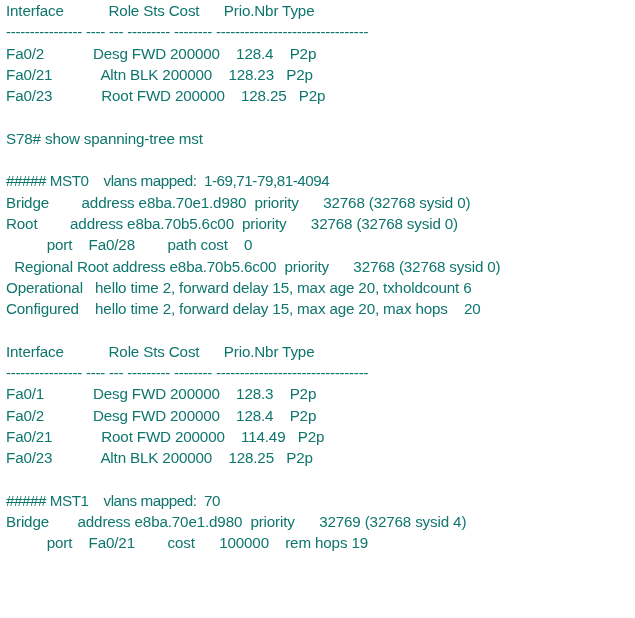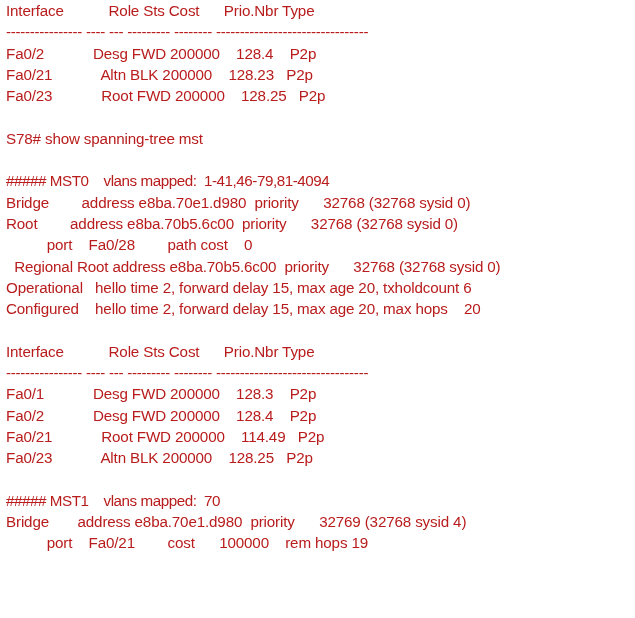--- a/index.html
+++ b/index.html
@@ -19,21 +19,21 @@
     height: 618px;
     background: #ffffff;
     padding: 0;
     box-sizing: border-box;
   }
   .line {
     font-family: "Liberation Sans", sans-serif;
     font-size: 15.2px;
     line-height: 21.3px;
     height: 21.3px;
-    color: #b91c1c;
+    color: #0f766e;
     white-space: pre;
     letter-spacing: -0.15px;
     padding-left: 6px;
     box-sizing: border-box;
     overflow: hidden;
   }
   .line.blank {
     height: 21.3px;
   }
   .line.sep {
@@ -50,21 +50,21 @@
 <div id="terminal">
 
   <div class="line">Interface           Role Sts Cost      Prio.Nbr Type</div>
   <div class="line sep">---------------- ---- --- --------- -------- --------------------------------</div>
   <div class="line">Fa0/2            Desg FWD 200000    128.4    P2p</div>
   <div class="line">Fa0/21            Altn BLK 200000    128.23   P2p</div>
   <div class="line">Fa0/23            Root FWD 200000    128.25   P2p</div>
   <div class="line blank"></div>
   <div class="line">S78# show spanning-tree mst</div>
   <div class="line blank"></div>
-  <div class="line hash">##### MST0    vlans mapped:  1-41,46-79,81-4094</div>
+  <div class="line hash">##### MST0    vlans mapped:  1-69,71-79,81-4094</div>
   <div class="line">Bridge        address e8ba.70e1.d980  priority      32768 (32768 sysid 0)</div>
   <div class="line">Root        address e8ba.70b5.6c00  priority      32768 (32768 sysid 0)</div>
   <div class="line">          port    Fa0/28        path cost    0</div>
   <div class="line">  Regional Root address e8ba.70b5.6c00  priority      32768 (32768 sysid 0)</div>
   <div class="line">Operational   hello time 2, forward delay 15, max age 20, txholdcount 6</div>
   <div class="line">Configured    hello time 2, forward delay 15, max age 20, max hops    20</div>
   <div class="line blank"></div>
   <div class="line">Interface           Role Sts Cost      Prio.Nbr Type</div>
   <div class="line sep">---------------- ---- --- --------- -------- --------------------------------</div>
   <div class="line">Fa0/1            Desg FWD 200000    128.3    P2p</div>

